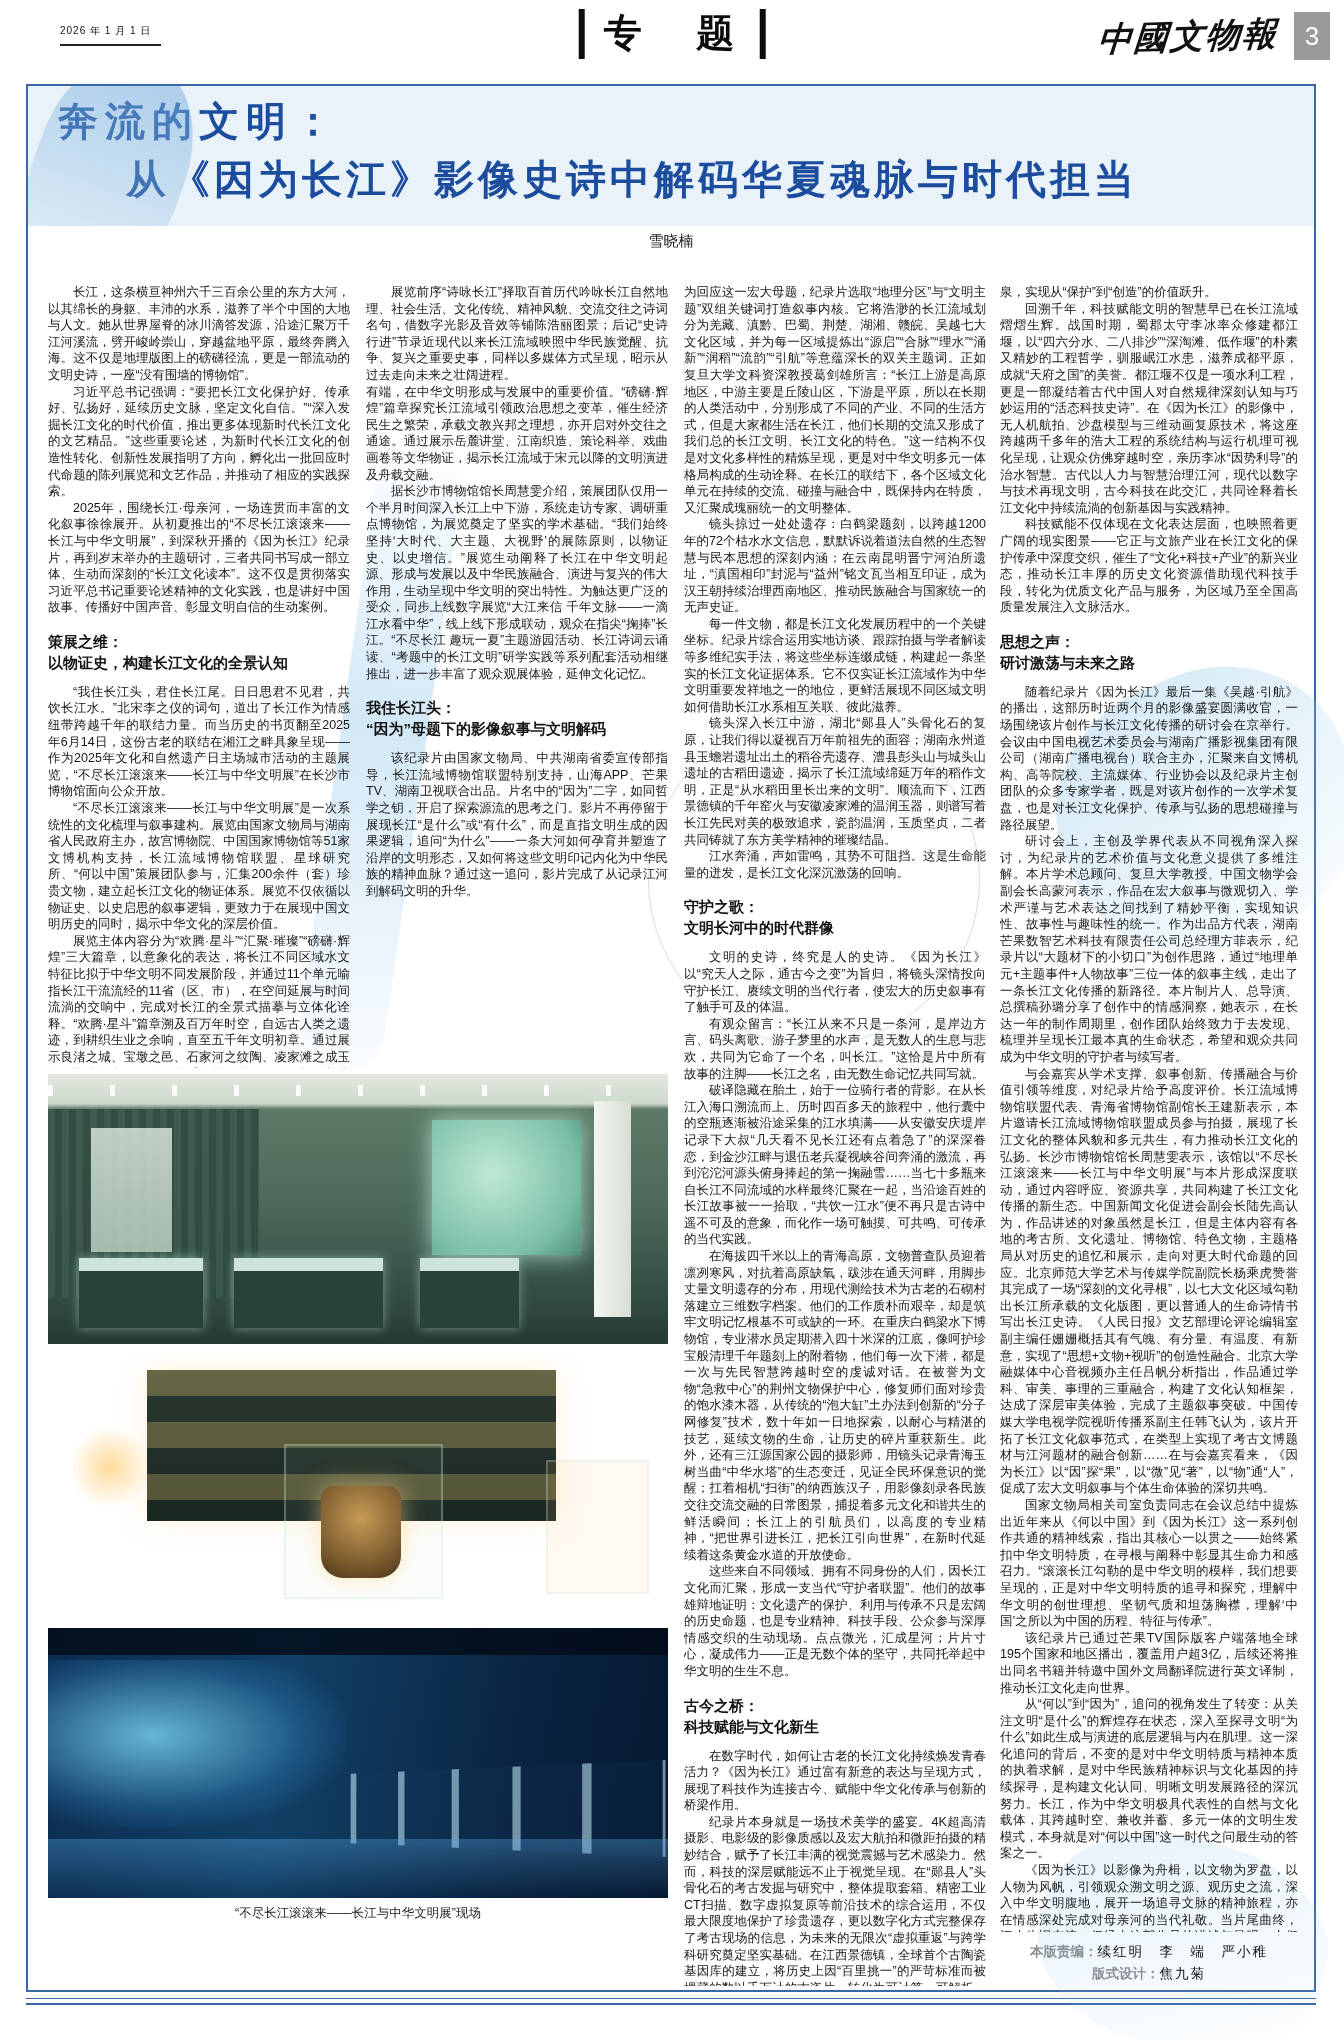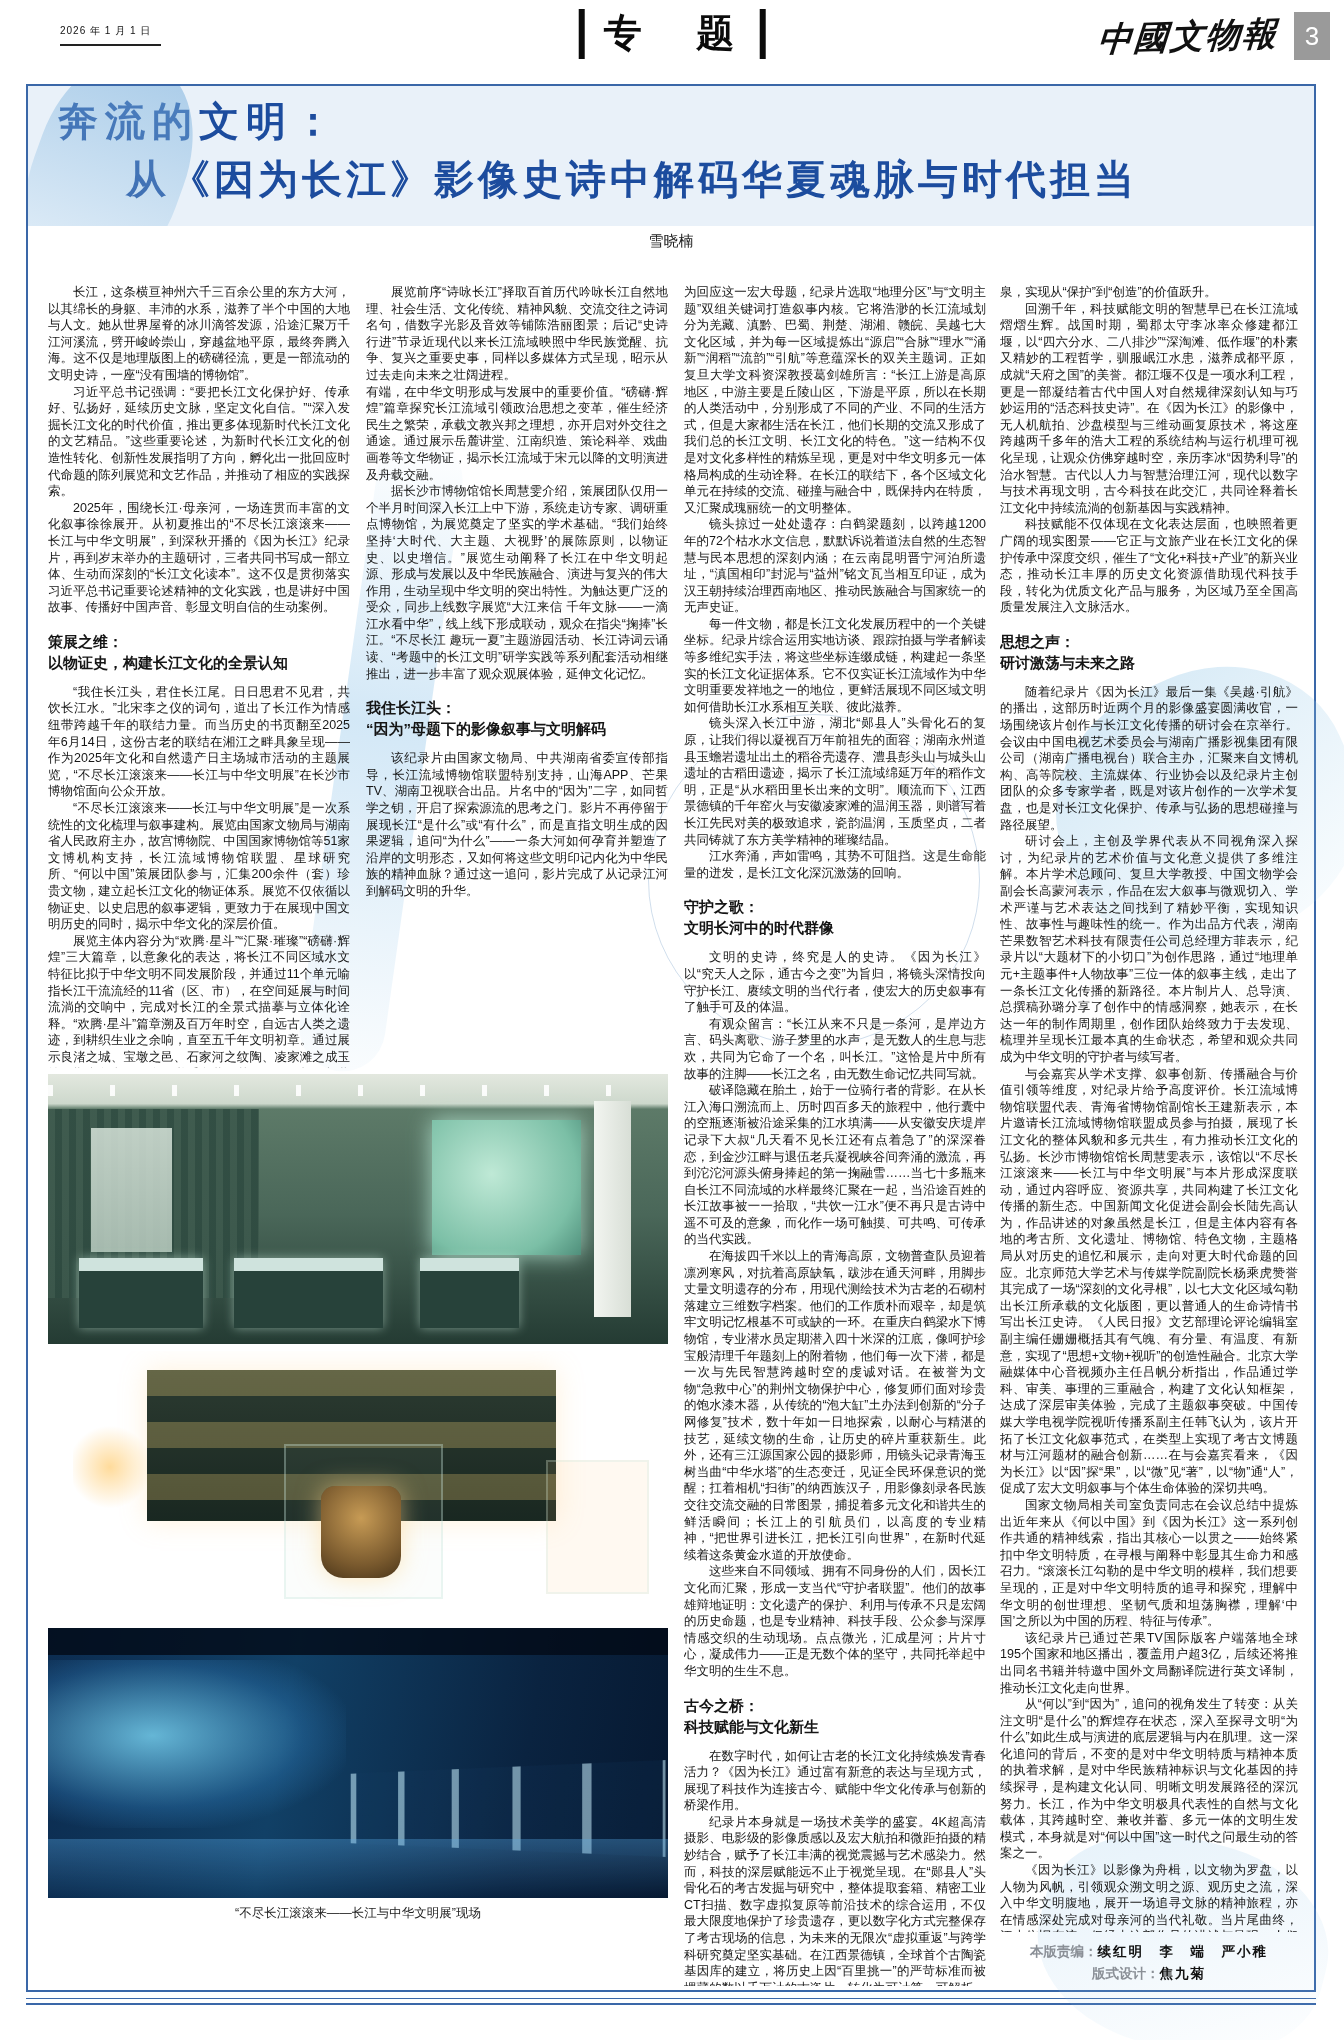--- a/index.html
+++ b/index.html
@@ -81,21 +81,21 @@
   .ph3 .floor{position:absolute;left:0;bottom:0;width:100%;height:22%;
     background:linear-gradient(180deg,rgba(90,170,230,.35),rgba(10,30,60,.1));}
   .ph3 .cases{position:absolute;right:4%;bottom:18%;width:52%;height:30%;
     background:repeating-linear-gradient(90deg,rgba(200,240,255,.55) 0 8px,rgba(20,60,100,.15) 8px 64px);
     transform:perspective(300px) rotateY(-18deg);}
   .ph3 .ceiling{position:absolute;left:0;top:0;width:100%;height:10%;background:rgba(3,10,22,.8);}
   
   .credits{position:absolute;left:952px;top:1657px;width:298px;z-index:2;
            text-align:center;font-size:13.5px;line-height:22px;}
   .credits .lbl{color:#8a8f96;font-weight:bold;}
-  .credits .nm{color:#111;font-weight:bold;letter-spacing:2px;text-align:right;}
+  .credits .nm{color:#111;font-weight:normal;letter-spacing:2px;text-align:right;}
   
   .deco{position:absolute;z-index:1;pointer-events:none;}
   .d1{left:6px;top:-30px;width:150px;height:230px;transform:rotate(20deg);border-radius:45%;
       background:linear-gradient(180deg,rgba(120,175,220,.55),rgba(190,225,245,.15));}
   .d2{left:290px;top:150px;width:86px;height:640px;transform:rotate(8deg);border-radius:60px;
       background:linear-gradient(180deg,rgba(150,200,235,0),rgba(150,200,235,.42) 45%,rgba(150,200,235,.05));}
   .d3{left:1010px;top:390px;width:300px;height:270px;transform:rotate(-24deg);border-radius:45%;
       background:linear-gradient(160deg,rgba(140,195,230,.38),rgba(200,235,250,.08));}
   .d4{left:600px;top:430px;width:330px;height:330px;border:1px solid rgba(120,160,200,.35);border-radius:50%;}
   .d5{left:990px;top:1555px;width:290px;height:210px;transform:rotate(14deg);border-radius:45%;

